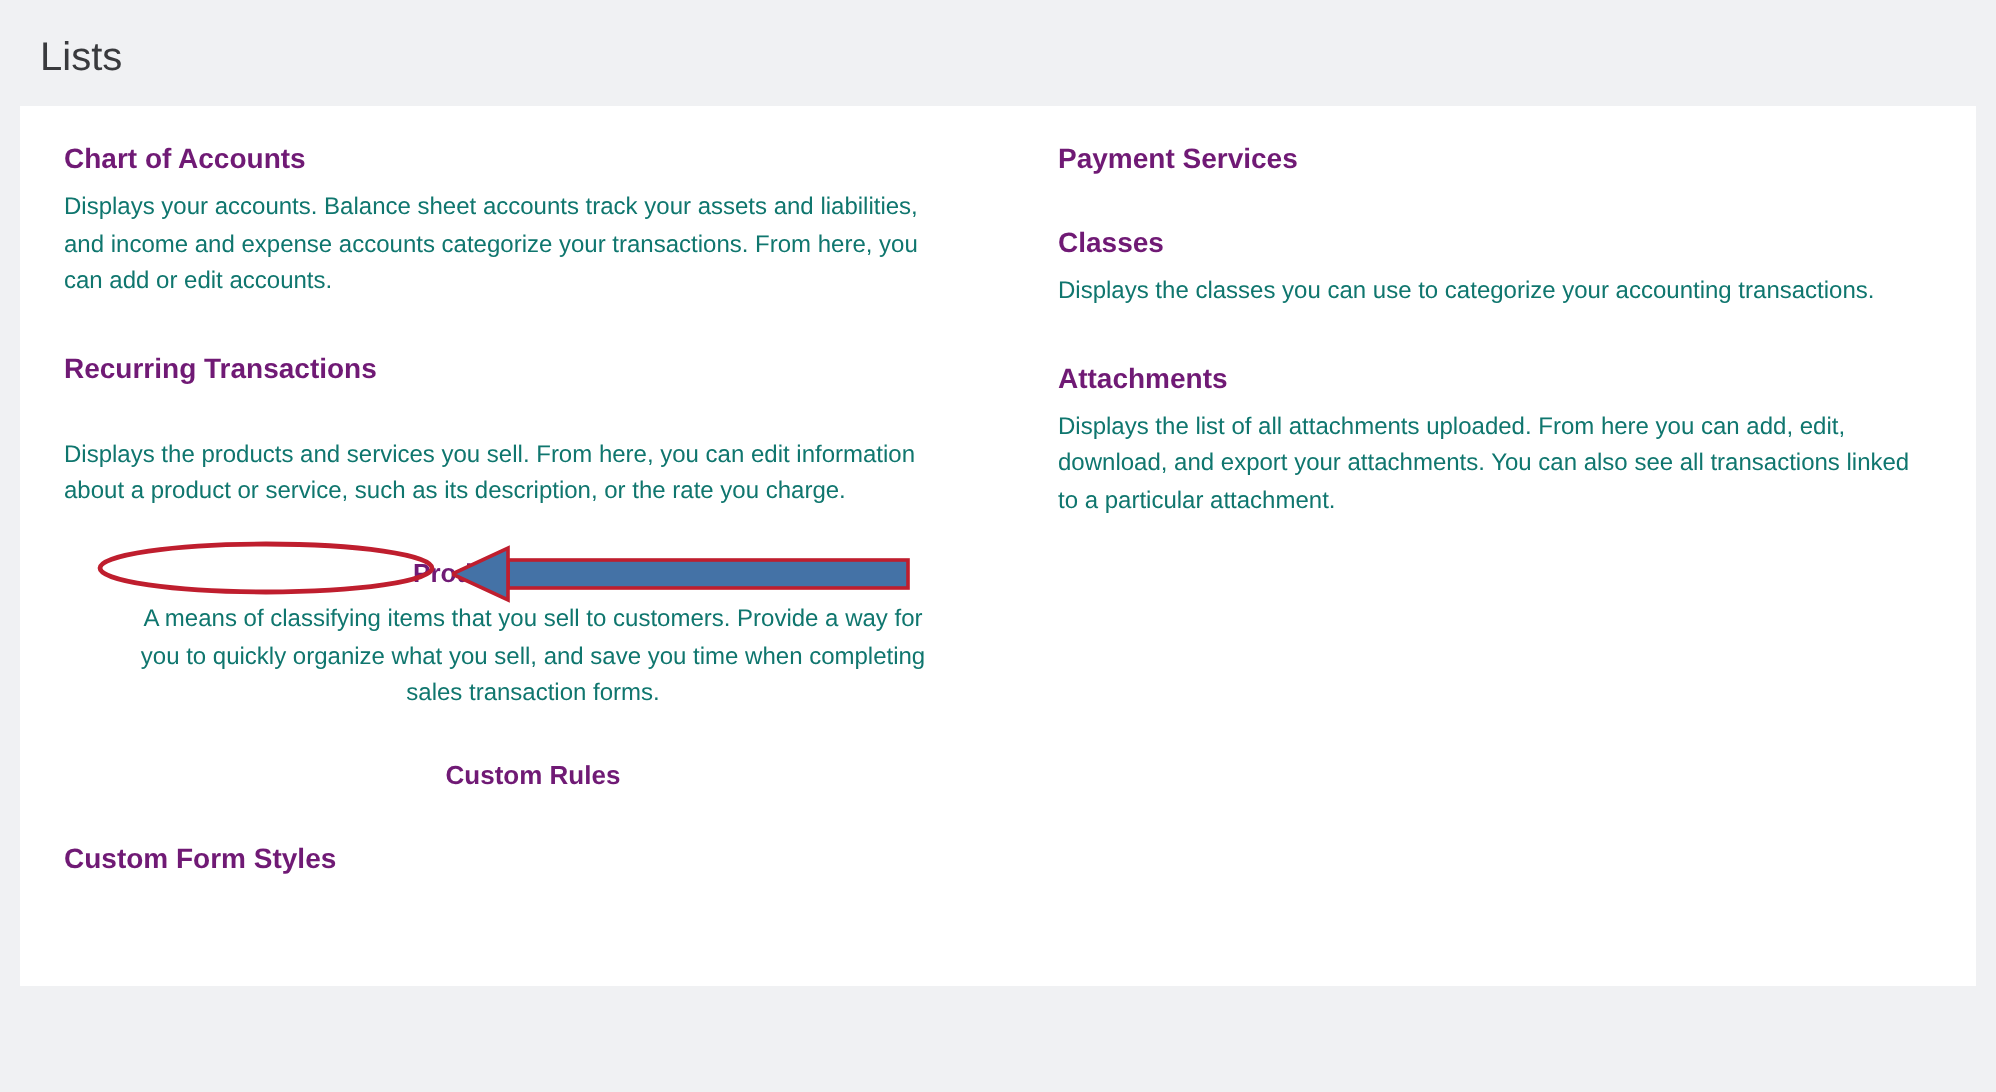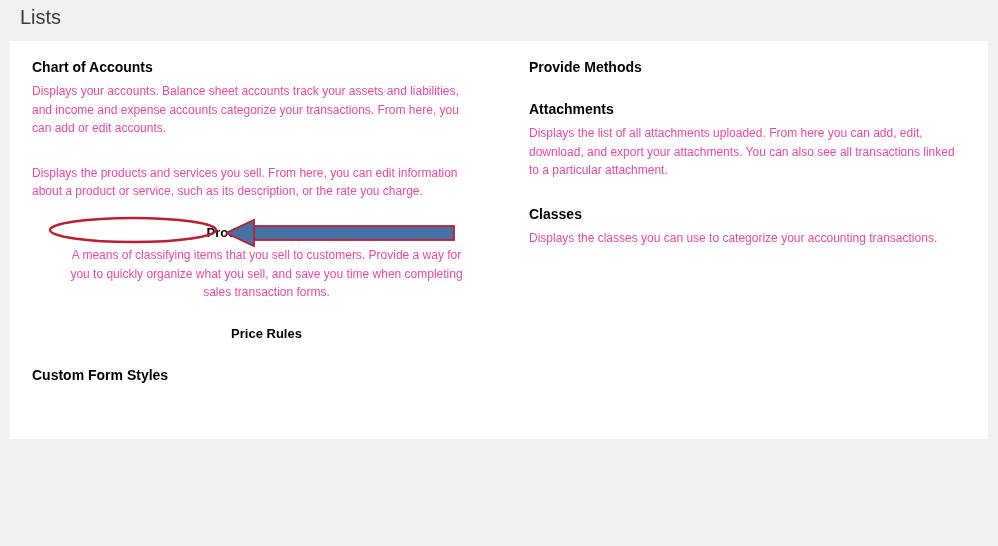--- a/index.html
+++ b/index.html
@@ -5,48 +5,48 @@
     * { box-sizing: border-box; margin: 0; padding: 0; }
     body {
       font-family: -apple-system, BlinkMacSystemFont, "Segoe UI", Helvetica, Arial, sans-serif;
       background: #f0f1f3;
       color: #393a3d;
       width: 998px;
       height: 546px;
       overflow: hidden;
     }
     .page-header {
-      padding: 6px 20px 12px;
+      padding: 18px 20px 12px;
       font-size: 20px;
       font-weight: 400;
       color: #393a3d;
     }
     .content-card {
       background: #fff;
       margin: 0 10px;
       padding: 18px 22px 30px;
       display: flex;
       gap: 60px;
     }
     .col {
       flex: 1;
       min-width: 0;
     }
     .section {
       margin-bottom: 26px;
     }
     .section-title {
-      color: #000000;
+      color: #701a75;
       font-size: 14px;
       font-weight: 600;
       margin-bottom: 7px;
       cursor: pointer;
     }
     .section-desc {
-      color: #ec4899;
+      color: #0f766e;
       font-size: 12px;
       line-height: 1.55;
     }
     .subsection {
       margin-top: 24px;
       margin-left: 32px;
       margin-bottom: 18px;
       text-align: center;
     }
     .subsection .section-title {
@@ -81,63 +81,64 @@
 <div class="content-card">
 
   <div class="col">
 
     <div class="section">
       <div class="section-title">Chart of Accounts</div>
       <div class="section-desc">Displays your accounts. Balance sheet accounts track your assets and liabilities, and income and expense accounts categorize your transactions. From here, you can add or edit accounts.</div>
     </div>
 
     <div class="section">
+      <div class="section-title">Recurring Transactions</div>
     </div>
 
     <div class="section">
       <div class="section-desc">Displays the products and services you sell. From here, you can edit information about a product or service, such as its description, or the rate you charge.</div>
 
       <div class="subsection highlight-wrap">
         <svg class="highlight-ellipse" viewBox="0 0 175 28">
           <ellipse cx="87" cy="14" rx="83" ry="12" fill="none" stroke="#bf1e2e" stroke-width="2.4"></ellipse>
         </svg>
         <svg class="highlight-arrow" viewBox="0 0 240 30">
           <rect x="28" y="8" width="200" height="14" fill="#4472a6" stroke="#bf1e2e" stroke-width="1.8"></rect>
           <polygon points="0,15 28,2 28,28" fill="#4472a6" stroke="#bf1e2e" stroke-width="1.8"></polygon>
         </svg>
         <div class="section-title">Product Categories</div>
         <div class="section-desc">A means of classifying items that you sell to customers. Provide a way for you to quickly organize what you sell, and save you time when completing sales transaction forms.</div>
       </div>
 
       <div class="subsection">
-        <div class="section-title">Price Rules</div>
+        <div class="section-title">Custom Rules</div>
       </div>
     </div>
 
     <div class="section">
       <div class="section-title">Custom Form Styles</div>
 
     </div>
 
   </div>
 
   <div class="col">
 
     <div class="section">
-      <div class="section-title">Provide Methods</div>
+      <div class="section-title">Payment Services</div>
     </div>
 
     <div class="section">
+    </div>
+
+    <div class="section">
+      <div class="section-title">Classes</div>
+      <div class="section-desc">Displays the classes you can use to categorize your accounting transactions.</div>
     </div>
 
     <div class="section">
       <div class="section-title">Attachments</div>
       <div class="section-desc">Displays the list of all attachments uploaded. From here you can add, edit, download, and export your attachments. You can also see all transactions linked to a particular attachment.</div>
     </div>
 
-    <div class="section">
-      <div class="section-title">Classes</div>
-      <div class="section-desc">Displays the classes you can use to categorize your accounting transactions.</div>
-    </div>
-
   </div>
 
 </div>
 
 </body></html>

